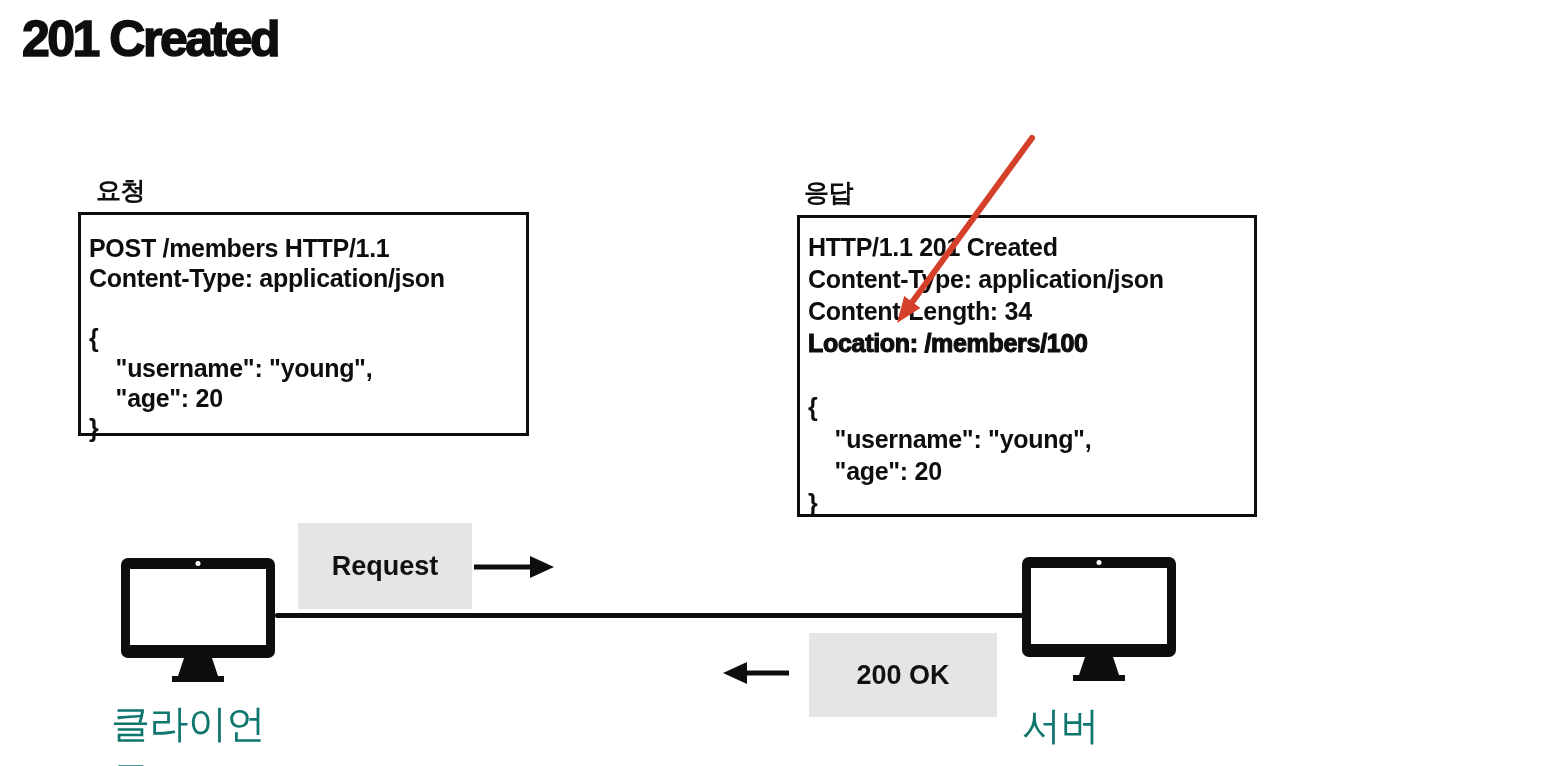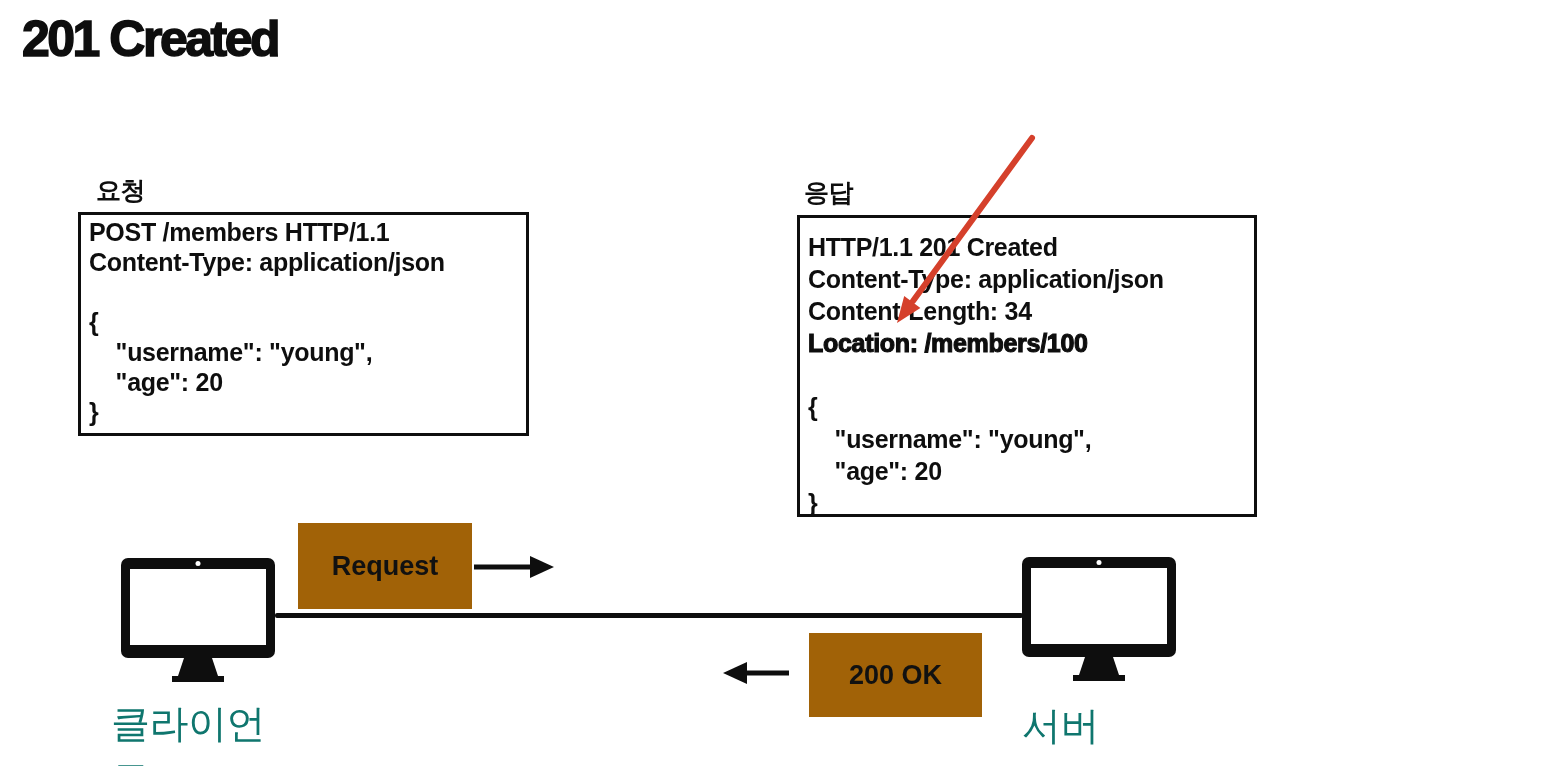--- a/index.html
+++ b/index.html
@@ -24,25 +24,25 @@
   }
   .panel-box{
     position:absolute;border:3px solid #0e0e0e;background:#fff;box-sizing:border-box;
   }
   .code-line{
     font-size:25px;font-weight:700;white-space:pre;letter-spacing:-0.3px;
     padding-left:8px;
   }
   .req .code-line{line-height:30px;min-height:30px;}
   .res .code-line{line-height:32px;min-height:32px;}
-  .req{padding-top:2px;}
+  .req{padding-top:18px;}
   .res{padding-top:13px;}
   .heavy{-webkit-text-stroke:1.1px #0e0e0e;}
   .badge{
-    position:absolute;background:#a16207;display:flex;align-items:center;
+    position:absolute;background:#e5e5e5;display:flex;align-items:center;
     justify-content:center;font-size:27px;font-weight:700;color:#111;
   }
   .net-line{
     position:absolute;left:275px;top:613px;width:748px;height:5px;
     background:#0e0e0e;border-radius:2px;
   }
   .pc{position:absolute;}
   .pc-label{
     position:absolute;color:#0f766e;font-size:39px;text-align:left;
     letter-spacing:-0.5px;
@@ -108,18 +108,18 @@
   <div class="badge" style="left:298px;top:523px;width:174px;height:86px;">Request</div>
   <svg class="arrow-svg" style="left:474px;top:553px;" width="82" height="28" viewBox="0 0 82 28">
     <line x1="0" y1="14" x2="58" y2="14" stroke="#0e0e0e" stroke-width="5"></line>
     <polygon points="56,3 80,14 56,25" fill="#0e0e0e"></polygon>
   </svg>
 
   <svg class="arrow-svg" style="left:723px;top:659px;" width="68" height="28" viewBox="0 0 68 28">
     <polygon points="24,3 0,14 24,25" fill="#0e0e0e"></polygon>
     <line x1="22" y1="14" x2="66" y2="14" stroke="#0e0e0e" stroke-width="5"></line>
   </svg>
-  <div class="badge" style="left:809px;top:633px;width:173px;height:84px;">200 OK</div>
+  <div class="badge" style="left:809px;top:633px;width:188px;height:84px;">200 OK</div>
 
   <div class="pc-label" style="left:111px;top:697px;width:176px;">클라이언트</div>
   <div class="pc-label" style="left:1022px;top:699px;width:154px;">서버</div>
 
 </div>
 
 </body></html>

